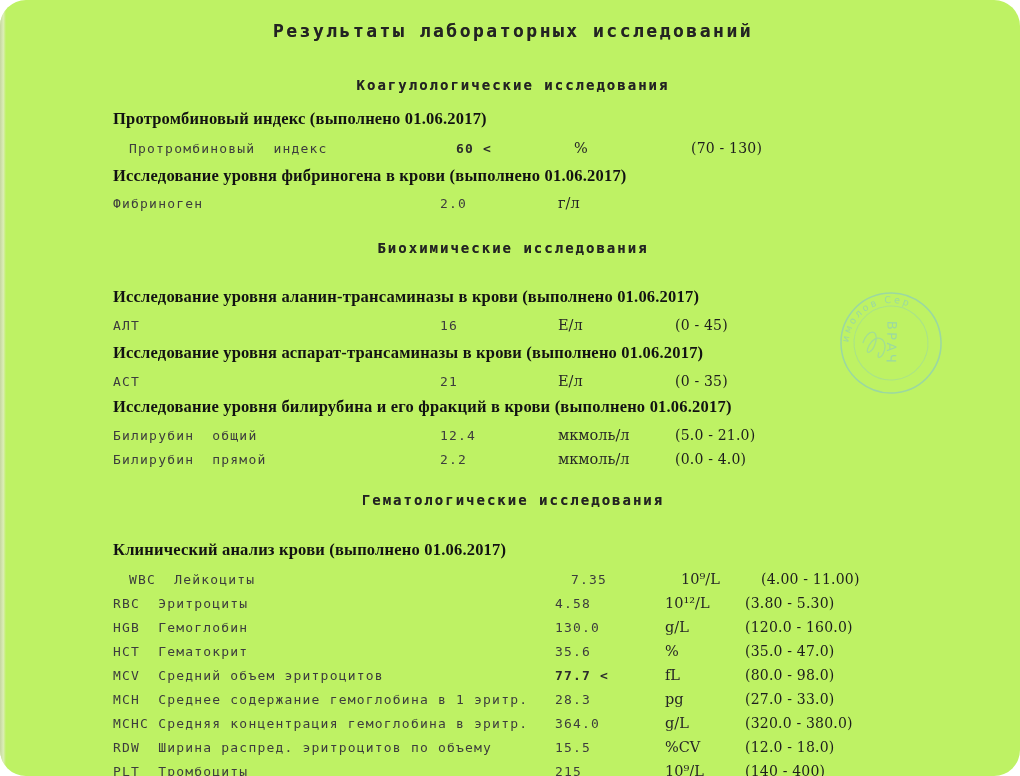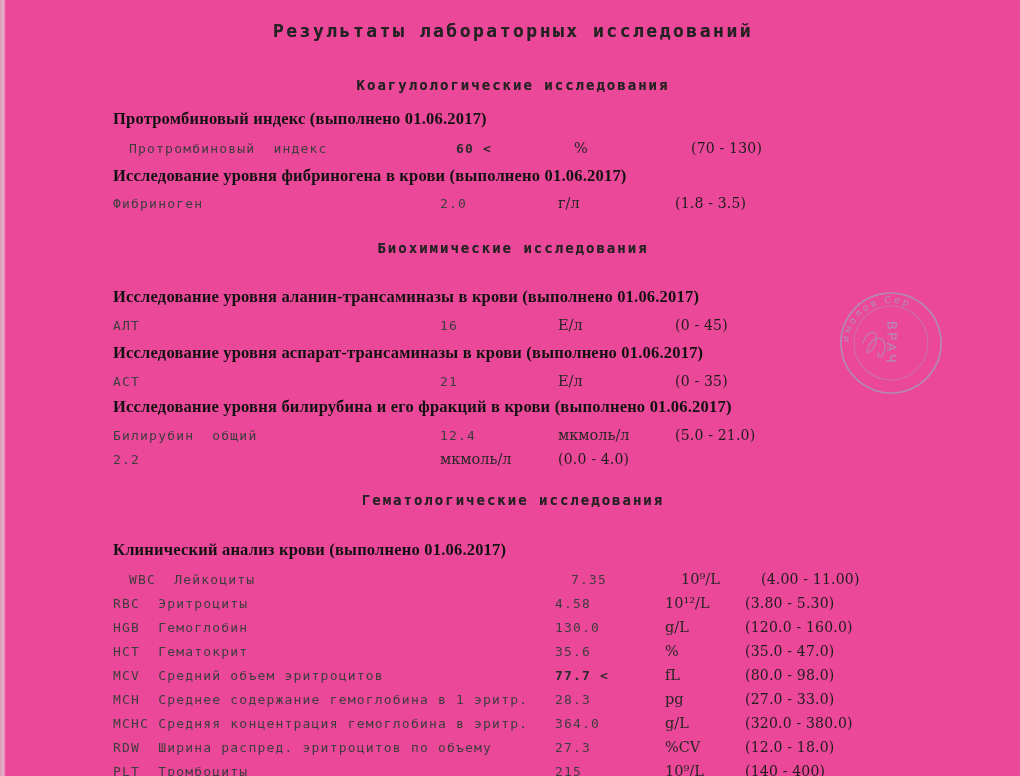--- a/index.html
+++ b/index.html
@@ -1,21 +1,22 @@
 <!DOCTYPE html>
 <html><head>
 <meta charset="utf-8">
 <style>
   html,body{margin:0;padding:0;}
   .page{
     position:relative;
     width:1020px;height:776px;
-    background:#ec4899;
+    background:#bef264;
     overflow:hidden;
     font-family:"DejaVu Sans Mono", monospace;
+    border-radius:26px;
   }
   .scan-edge{
     position:absolute;left:0;top:0;width:6px;height:100%;
     background:linear-gradient(90deg,#c9c7c0,#eceae3 55%,rgba(255,255,255,0));
     opacity:.65;
   }
   .content{
     position:absolute;left:113px;top:0;width:800px;
   }
   .doc-title{
@@ -94,21 +95,20 @@
         <span class="cell value flagged"><span>60</span><span class="flag">&lt;</span></span>
         <span class="cell unit">%</span>
         <span class="cell range">(70 - 130)</span>
       </div>
 
       <div class="group-header mt7">Исследование уровня фибриногена в крови (выполнено 01.06.2017)</div>
       <div class="row cols-a next">
         <span class="cell name">Фибриноген</span>
         <span class="cell value"><span>2.0</span><span class="flag"></span></span>
         <span class="cell unit">г/л</span>
-        <span class="cell range">(1.8 - 3.5)</span>
       </div>
     </section>
 
     <section>
       <h2 class="sec-title bio">Биохимические исследования</h2>
 
       <div class="group-header mt27">Исследование уровня аланин-трансаминазы в крови (выполнено 01.06.2017)</div>
       <div class="row cols-a tight">
         <span class="cell name">АЛТ</span>
         <span class="cell value"><span>16</span><span class="flag"></span></span>
@@ -125,20 +125,21 @@
       </div>
 
       <div class="group-header mt5">Исследование уровня билирубина и его фракций в крови (выполнено 01.06.2017)</div>
       <div class="row cols-a tight">
         <span class="cell name">Билирубин  общий</span>
         <span class="cell value"><span>12.4</span><span class="flag"></span></span>
         <span class="cell unit">мкмоль/л</span>
         <span class="cell range">(5.0 - 21.0)</span>
       </div>
       <div class="row cols-a hrow">
+        <span class="cell name">Билирубин  прямой</span>
         <span class="cell value"><span>2.2</span><span class="flag"></span></span>
         <span class="cell unit">мкмоль/л</span>
         <span class="cell range">(0.0 - 4.0)</span>
       </div>
     </section>
 
     <section>
       <h2 class="sec-title hema">Гематологические исследования</h2>
 
       <div class="group-header mt28">Клинический анализ крови (выполнено 01.06.2017)</div>
@@ -180,21 +181,21 @@
         <span class="cell range">(27.0 - 33.0)</span>
       </div>
       <div class="row cols-b hrow">
         <span class="cell name">MCHC Средняя концентрация гемоглобина в эритр.</span>
         <span class="cell value"><span>364.0</span><span class="flag"></span></span>
         <span class="cell unit">g/L</span>
         <span class="cell range">(320.0 - 380.0)</span>
       </div>
       <div class="row cols-b hrow">
         <span class="cell name">RDW  Ширина распред. эритроцитов по объему</span>
-        <span class="cell value"><span>27.3</span><span class="flag"></span></span>
+        <span class="cell value"><span>15.5</span><span class="flag"></span></span>
         <span class="cell unit">%CV</span>
         <span class="cell range">(12.0 - 18.0)</span>
       </div>
       <div class="row cols-b hrow">
         <span class="cell name">PLT  Тромбоциты</span>
         <span class="cell value"><span>215</span><span class="flag"></span></span>
         <span class="cell unit">10⁹/L</span>
         <span class="cell range">(140 - 400)</span>
       </div>
     </section>

